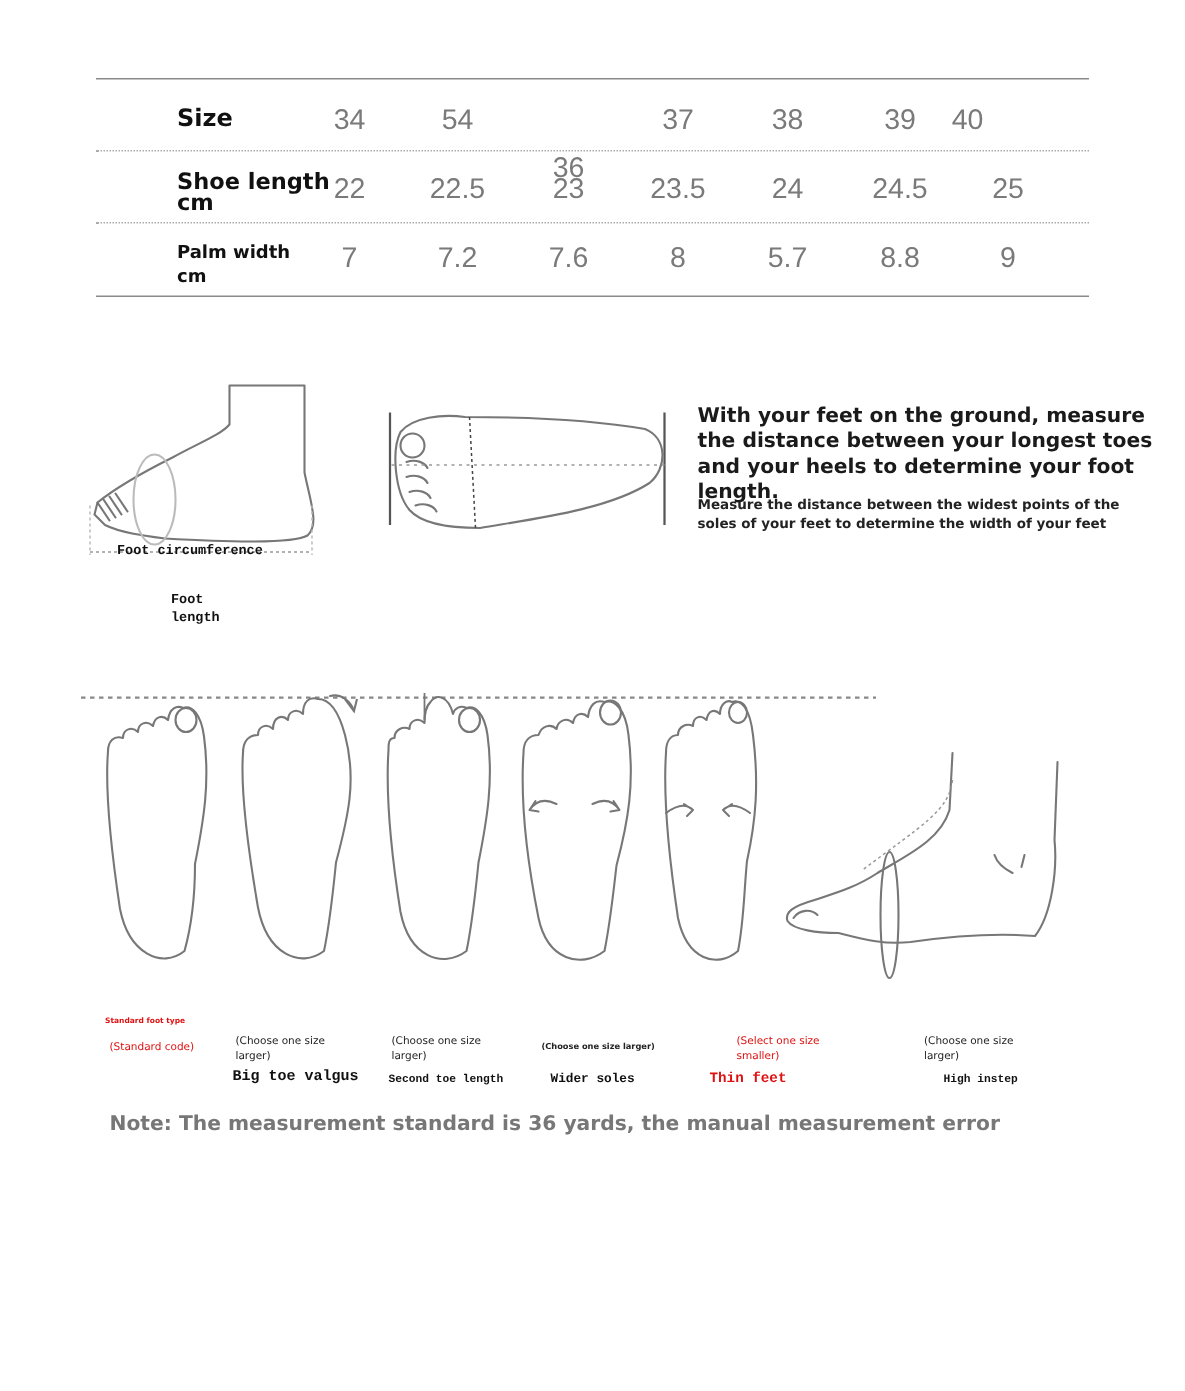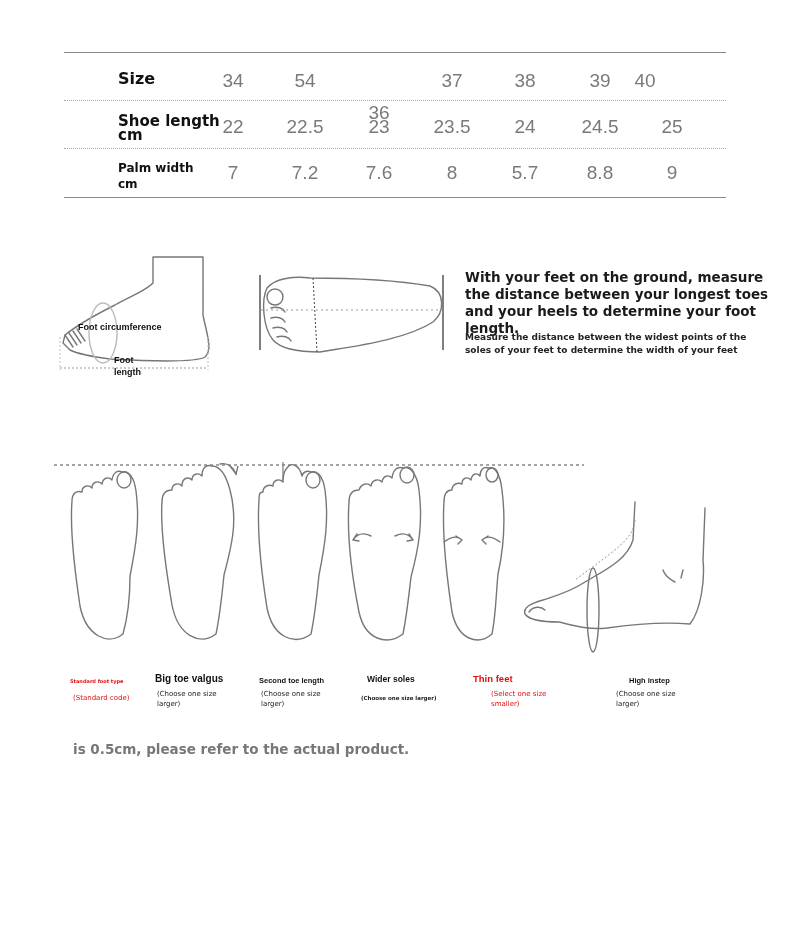--- a/index.html
+++ b/index.html
@@ -4,21 +4,21 @@
   <style>
     * { margin: 0; padding: 0; box-sizing: border-box; }
     body { width: 790px; height: 927px; background: #fff; position: relative; overflow: hidden; font-family: "DejaVu Sans", sans-serif; }
     .abs { position: absolute; }
     .table { position: absolute; left: 64px; top: 52px; width: 662px; }
     .line-solid { position: absolute; left: 0; width: 662px; height: 1px; background: #8a8a8a; }
     .line-dot { position: absolute; left: 0; width: 662px; height: 0; border-top: 1px dotted #aaa; }
     .row-label { position: absolute; left: 54px; font-weight: bold; color: #111; font-family: "DejaVu Sans", sans-serif; }
     .cell { position: absolute; width: 70px; text-align: center; color: #7a7a7a; font-family: "Liberation Sans", sans-serif; font-size: 19px; }
     .txt-dark { color: #1a1a1a; font-weight: bold; font-family: "DejaVu Sans", sans-serif; }
-    .lbl { position: absolute; font-family: Liberation Sans, sans-serif; font-weight: bold; color: #111; }
+    .lbl { position: absolute; font-family: Liberation Mono, monospace; font-weight: bold; color: #111; margin-top: 40px; }
     .sub { position: absolute; font-family: "DejaVu Sans", sans-serif; color: #222; font-size: 7px; line-height: 10px; font-weight: bold; }
     .red { color: #e01010 !important; }
     svg { position: absolute; overflow: visible; }
     .stroke { fill: none; stroke: #777; stroke-width: 1.4; stroke-linecap: round; stroke-linejoin: round; }
   </style>
 </head>
 <body>
 
 <div class="table">
   <div class="line-solid" style="top:0;"></div>
@@ -140,14 +140,14 @@
 <div class="lbl" style="left:367px; top:674px; font-size:8.5px;">Wider soles</div>
 <div class="sub" style="left:361px; top:693px; font-size:5.5px; white-space:nowrap;">(Choose one size larger)</div>
 
 <div class="lbl red" style="left:473px; top:673px; font-size:9.5px;">Thin feet</div>
 <div class="sub red" style="left:459px; top:689px; width:70px; font-weight:normal;margin-left:32px;">(Select one size smaller)</div>
 
 <div class="lbl" style="left:629px; top:676px; font-size:7.5px;">High instep</div>
 <div class="sub" style="left:616px; top:689px; width:70px; font-weight:normal;">(Choose one size larger)</div>
 
 <div class="abs" style="left:73px; top:740px; font-size:13.5px; line-height:18px; font-weight:bold; color:#777; font-family:'DejaVu Sans', sans-serif;">
-  <div>is 0.5cm, please refer to the actual product.</div>
+  <div>Note: The measurement standard is 36 yards, the manual measurement error</div>
 </div>
 
 </body></html>

